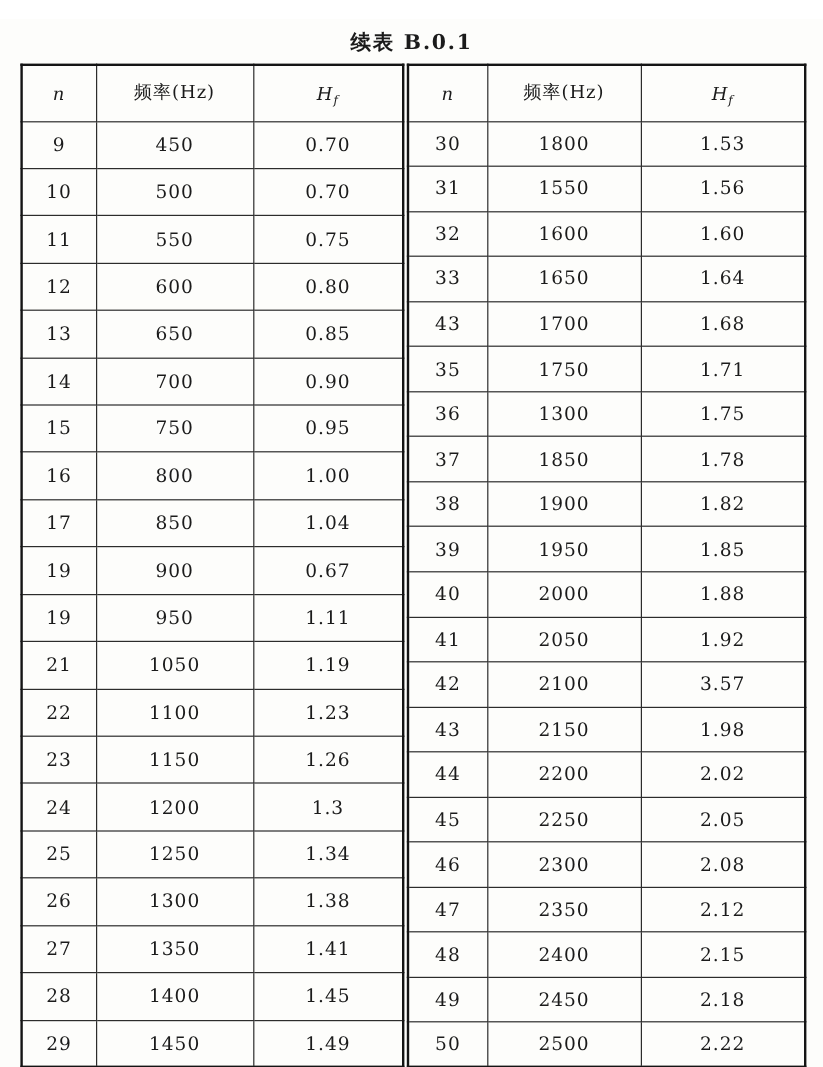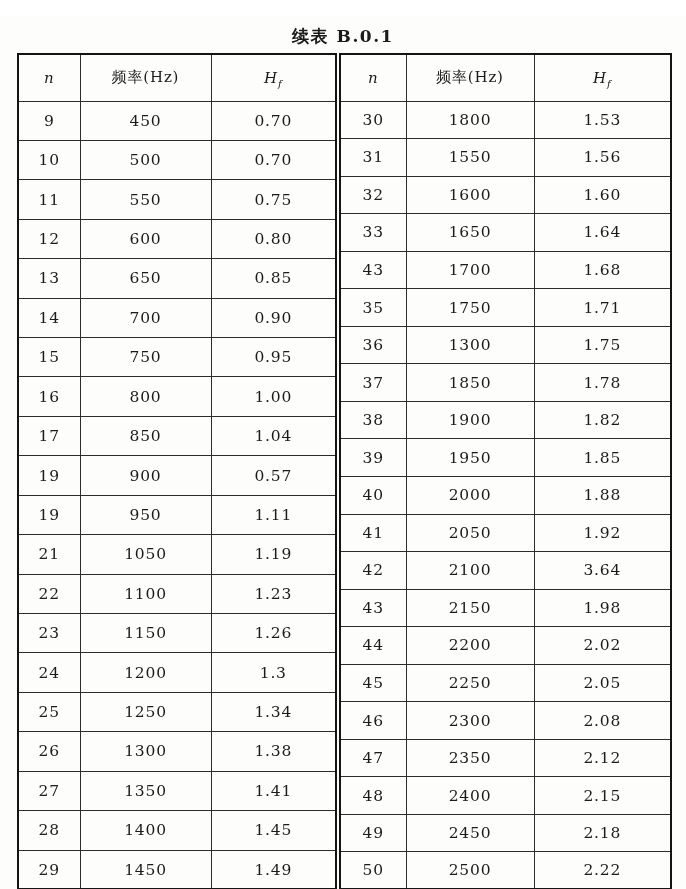--- a/index.html
+++ b/index.html
@@ -116,21 +116,21 @@
     <td>1.00</td>
   </tr>
           <tr>
     <td>17</td>
     <td>850</td>
     <td>1.04</td>
   </tr>
           <tr>
     <td>19</td>
     <td>900</td>
-    <td>0.57</td>
+    <td>0.67</td>
   </tr>
           <tr>
     <td>19</td>
     <td>950</td>
     <td>1.11</td>
   </tr>
           <tr>
     <td>21</td>
     <td>1050</td>
     <td>1.19</td>
@@ -248,21 +248,21 @@
     <td>1.88</td>
   </tr>
           <tr>
     <td>41</td>
     <td>2050</td>
     <td>1.92</td>
   </tr>
           <tr>
     <td>42</td>
     <td>2100</td>
-    <td>3.64</td>
+    <td>3.57</td>
   </tr>
           <tr>
     <td>43</td>
     <td>2150</td>
     <td>1.98</td>
   </tr>
           <tr>
     <td>44</td>
     <td>2200</td>
     <td>2.02</td>

